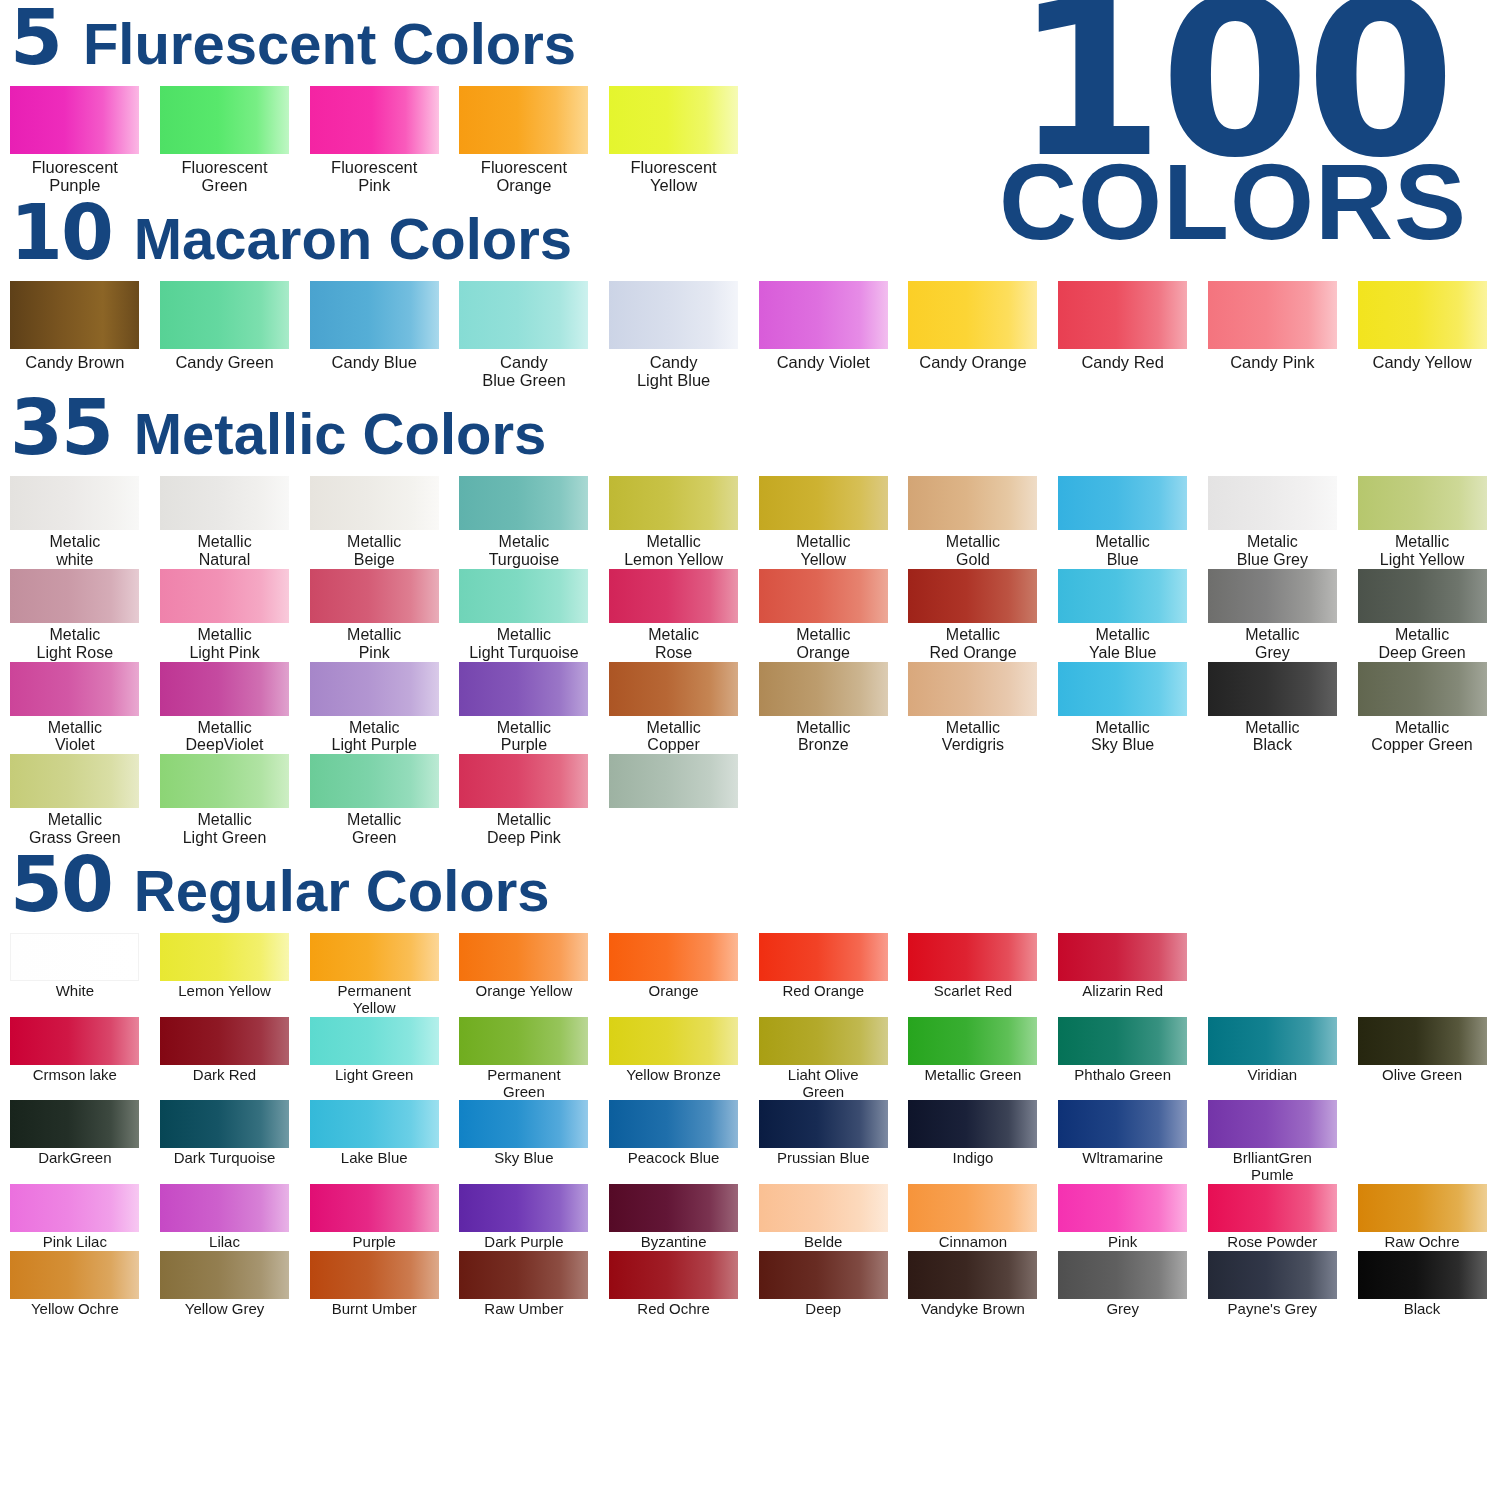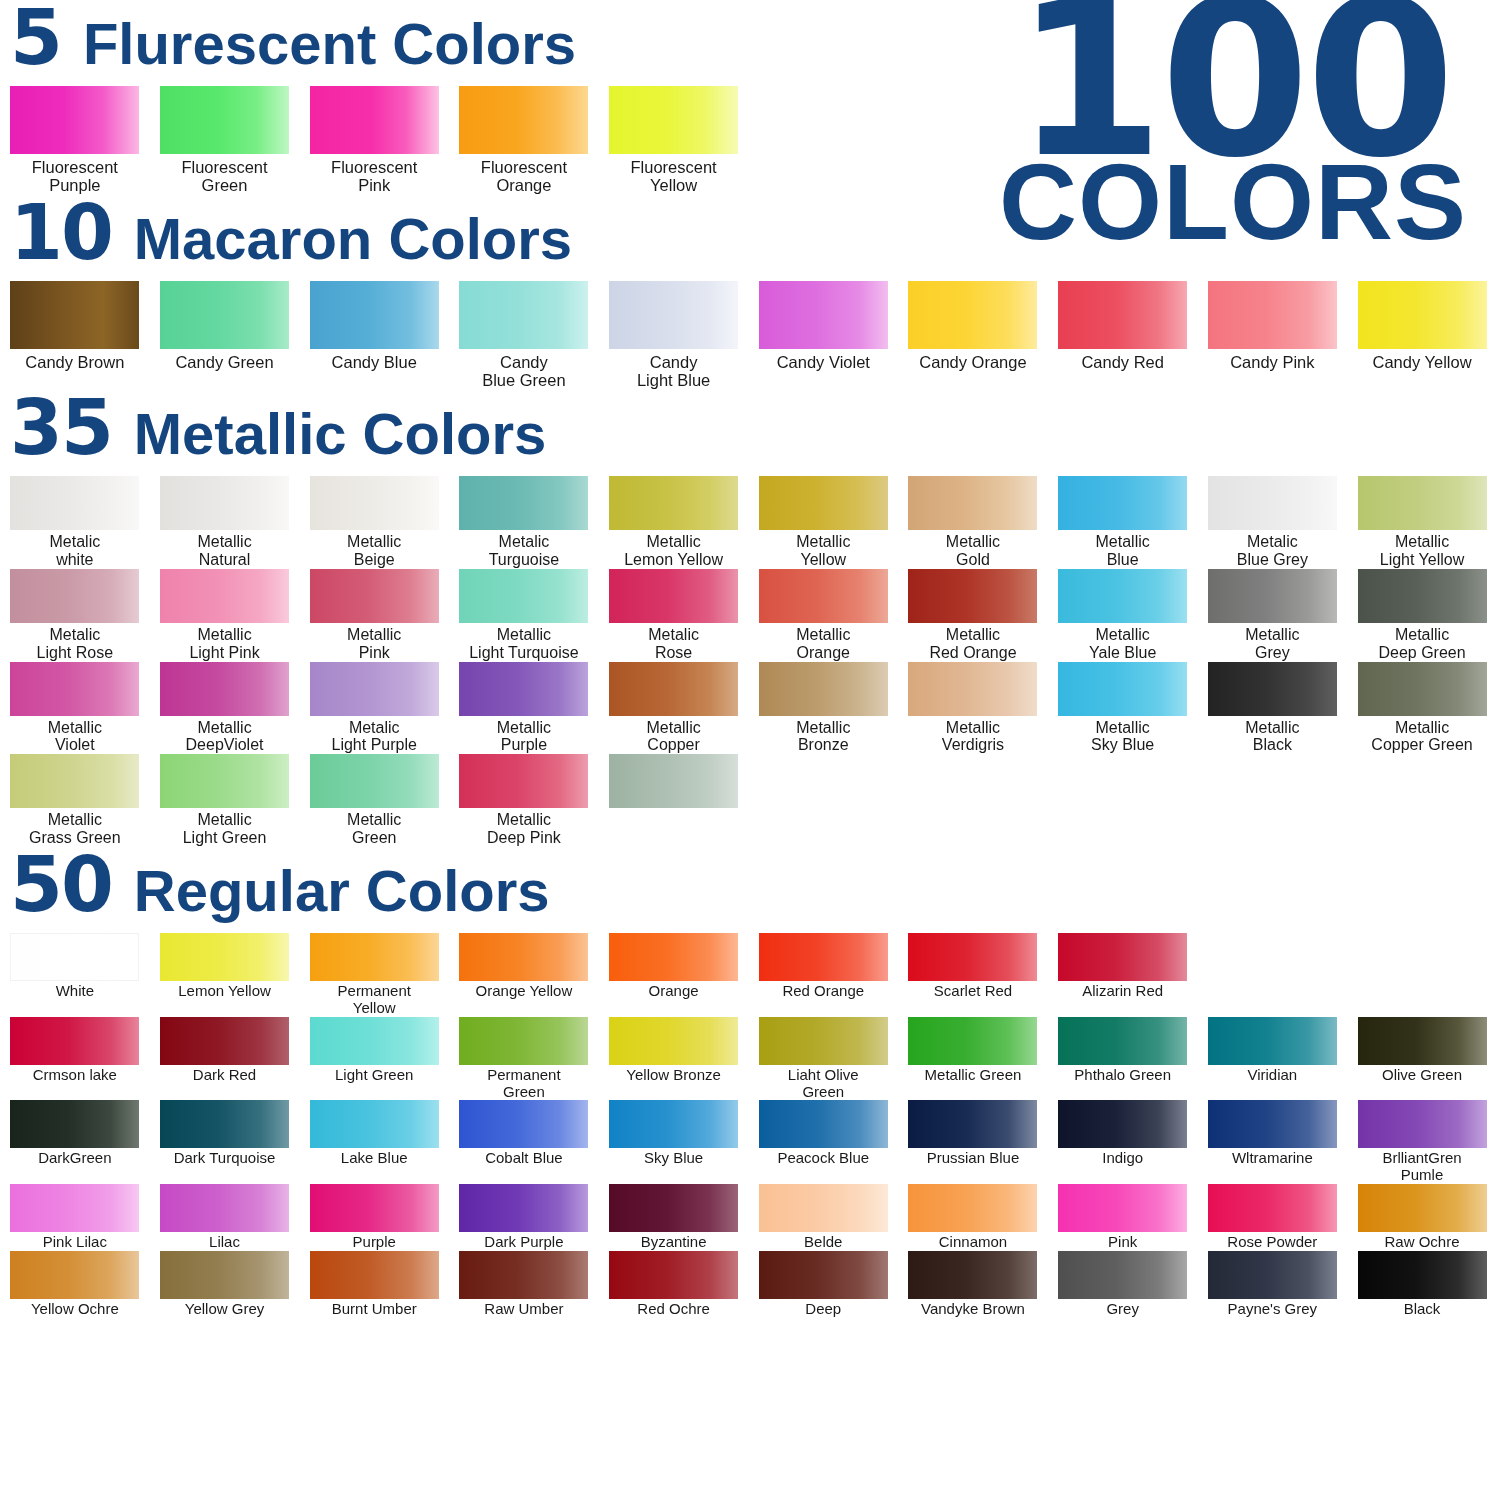--- a/index.html
+++ b/index.html
@@ -476,24 +476,20 @@
         </div>
         <div class="cell">
           <div class="chip vshort" title="Dark Turquoise" style="background: linear-gradient(90deg, rgb(7, 70, 85) 0%, rgb(21, 84, 101) 45%, rgb(54, 112, 127) 78%, rgb(112, 154, 165) 100%);"></div>
           <div class="cap">Dark Turquoise</div>
         </div>
         <div class="cell">
           <div class="chip vshort" title="Lake Blue" style="background: linear-gradient(90deg, rgb(52, 185, 217) 0%, rgb(73, 195, 223) 45%, rgb(106, 207, 230) 78%, rgb(156, 224, 239) 100%);"></div>
           <div class="cap">Lake Blue</div>
         </div>
         <div class="cell">
-          <div class="chip vshort" title="Cobalt Blue" style="background: linear-gradient(90deg, rgb(46, 84, 210) 0%, rgb(68, 105, 217) 45%, rgb(106, 136, 226) 78%, rgb(163, 181, 238) 100%);"></div>
-          <div class="cap">Cobalt Blue</div>
-        </div>
-        <div class="cell">
           <div class="chip vshort" title="Sky Blue" style="background: linear-gradient(90deg, rgb(17, 130, 198) 0%, rgb(39, 145, 206) 45%, rgb(83, 169, 219) 78%, rgb(148, 202, 234) 100%);"></div>
           <div class="cap">Sky Blue</div>
         </div>
         <div class="cell">
           <div class="chip vshort" title="Peacock Blue" style="background: linear-gradient(90deg, rgb(11, 94, 157) 0%, rgb(31, 111, 171) 45%, rgb(74, 140, 190) 78%, rgb(142, 183, 215) 100%);"></div>
           <div class="cap">Peacock Blue</div>
         </div>
         <div class="cell">
           <div class="chip vshort" title="Prussian Blue" style="background: linear-gradient(90deg, rgb(10, 28, 66) 0%, rgb(23, 43, 83) 45%, rgb(59, 76, 112) 78%, rgb(125, 138, 162) 100%);"></div>
           <div class="cap">Prussian Blue</div>

